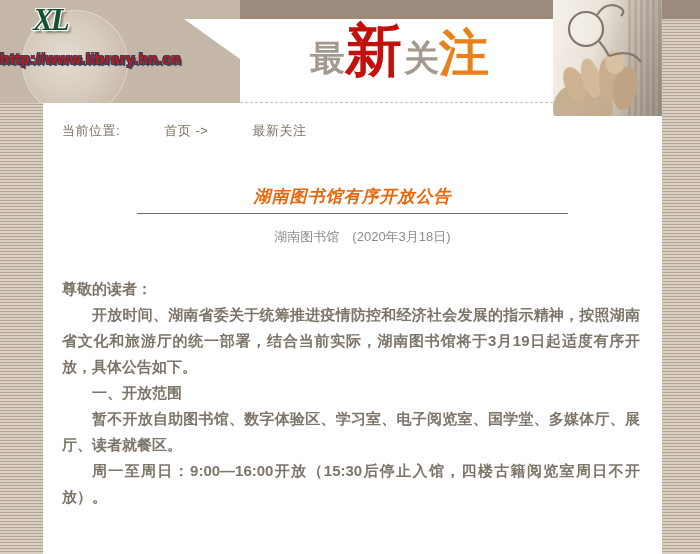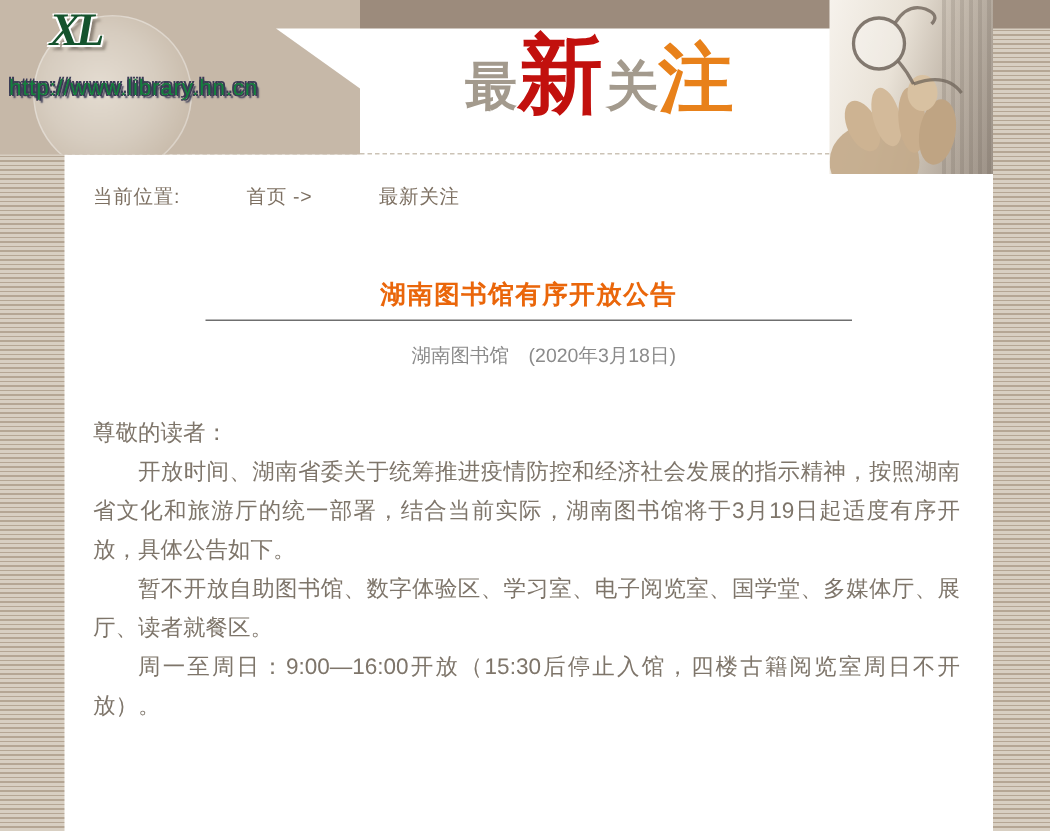--- a/index.html
+++ b/index.html
@@ -41,23 +41,23 @@
   }
   .logo {
     position:absolute; left:33px; top:2px; z-index:5;
     font-family:"Liberation Serif", serif; font-weight:bold; font-style:italic;
     font-size:31px; letter-spacing:-3px; color:#14532d;
     text-shadow:
       -1px -1px 0 #fff, 1px -1px 0 #fff, -1px 1px 0 #fff, 1px 1px 0 #fff,
       3px 3px 2px rgba(90,80,70,0.6);
   }
   .site-url {
-    position:absolute; left:6px; top:50px; z-index:5;
-    font-size:15px; font-weight:normal; letter-spacing:0.5px;
-    color:#15803d;
+    position:absolute; left:0; top:50px; z-index:5;
+    font-size:15px; font-weight:bold; letter-spacing:0.5px;
+    color:#b91c1c;
     text-shadow:
       -1px -1px 0 #3b3b55, 1px -1px 0 #3b3b55,
       -1px 1px 0 #3b3b55, 1px 1px 0 #3b3b55, 2px 2px 1px #3b3b55;
   }
 
   .masthead {
     position:absolute; left:310px; top:22px; z-index:4;
     display:flex; align-items:baseline; height:58px;
     font-family:"Liberation Serif", serif; font-weight:bold; line-height:1;
   }
@@ -89,36 +89,37 @@
     position:absolute; left:62px; top:122px; z-index:4;
     font-size:13px; color:#7d7062; letter-spacing:0.5px;
   }
   .breadcrumb a { color:#7d7062; text-decoration:none; cursor:pointer;margin-left:40px; }
 
   
   .article-title {
     position:absolute; left:43px; top:185px; width:619px; z-index:4;
     text-align:center; font-size:17px; font-weight:bold; color:#ea660a;
     letter-spacing:1px;
+    font-style:italic;
   }
   .title-rule {
     position:absolute; left:137px; top:213px; width:431px; height:0;
     border-top:1px solid #6f6f6f; z-index:4;
   }
   .byline {
     position:absolute; left:43px; top:228px; width:639px; z-index:4;
     text-align:center; font-size:13px; color:#8b8b8b;
   }
 
   .article-body {
     position:absolute; left:62px; top:276px; width:578px; z-index:4;
     font-size:15px; line-height:26px; color:#7e756a;
     text-align:justify;
   }
-  .article-body p { margin:0; }
+  .article-body p { margin:0;font-weight:bold; }
   .article-body p.indent { text-indent:2em; }
 </style>
 </head>
 <body>
 
 <div class="page">
 
   <div class="stripe stripe-left"></div>
   <div class="stripe stripe-right"></div>
 
@@ -172,17 +173,18 @@
 
   <h1 class="article-title">湖南图书馆有序开放公告</h1>
 
   <div class="title-rule"></div>
 
   <div class="byline">湖南图书馆　(2020年3月18日)</div>
 
   <div class="article-body">
       <p>尊敬的读者：</p>
       <p class="indent">开放时间、湖南省委关于统筹推进疫情防控和经济社会发展的指示精神，按照湖南省文化和旅游厅的统一部署，结合当前实际，湖南图书馆将于3月19日起适度有序开放，具体公告如下。</p>
+      <p class="indent">一、开放范围</p>
       <p class="indent">暂不开放自助图书馆、数字体验区、学习室、电子阅览室、国学堂、多媒体厅、展厅、读者就餐区。</p>
       <p class="indent">周一至周日：9:00—16:00开放（15:30后停止入馆，四楼古籍阅览室周日不开放）。</p>
     </div>
 
 </div>
 
 </body></html>

